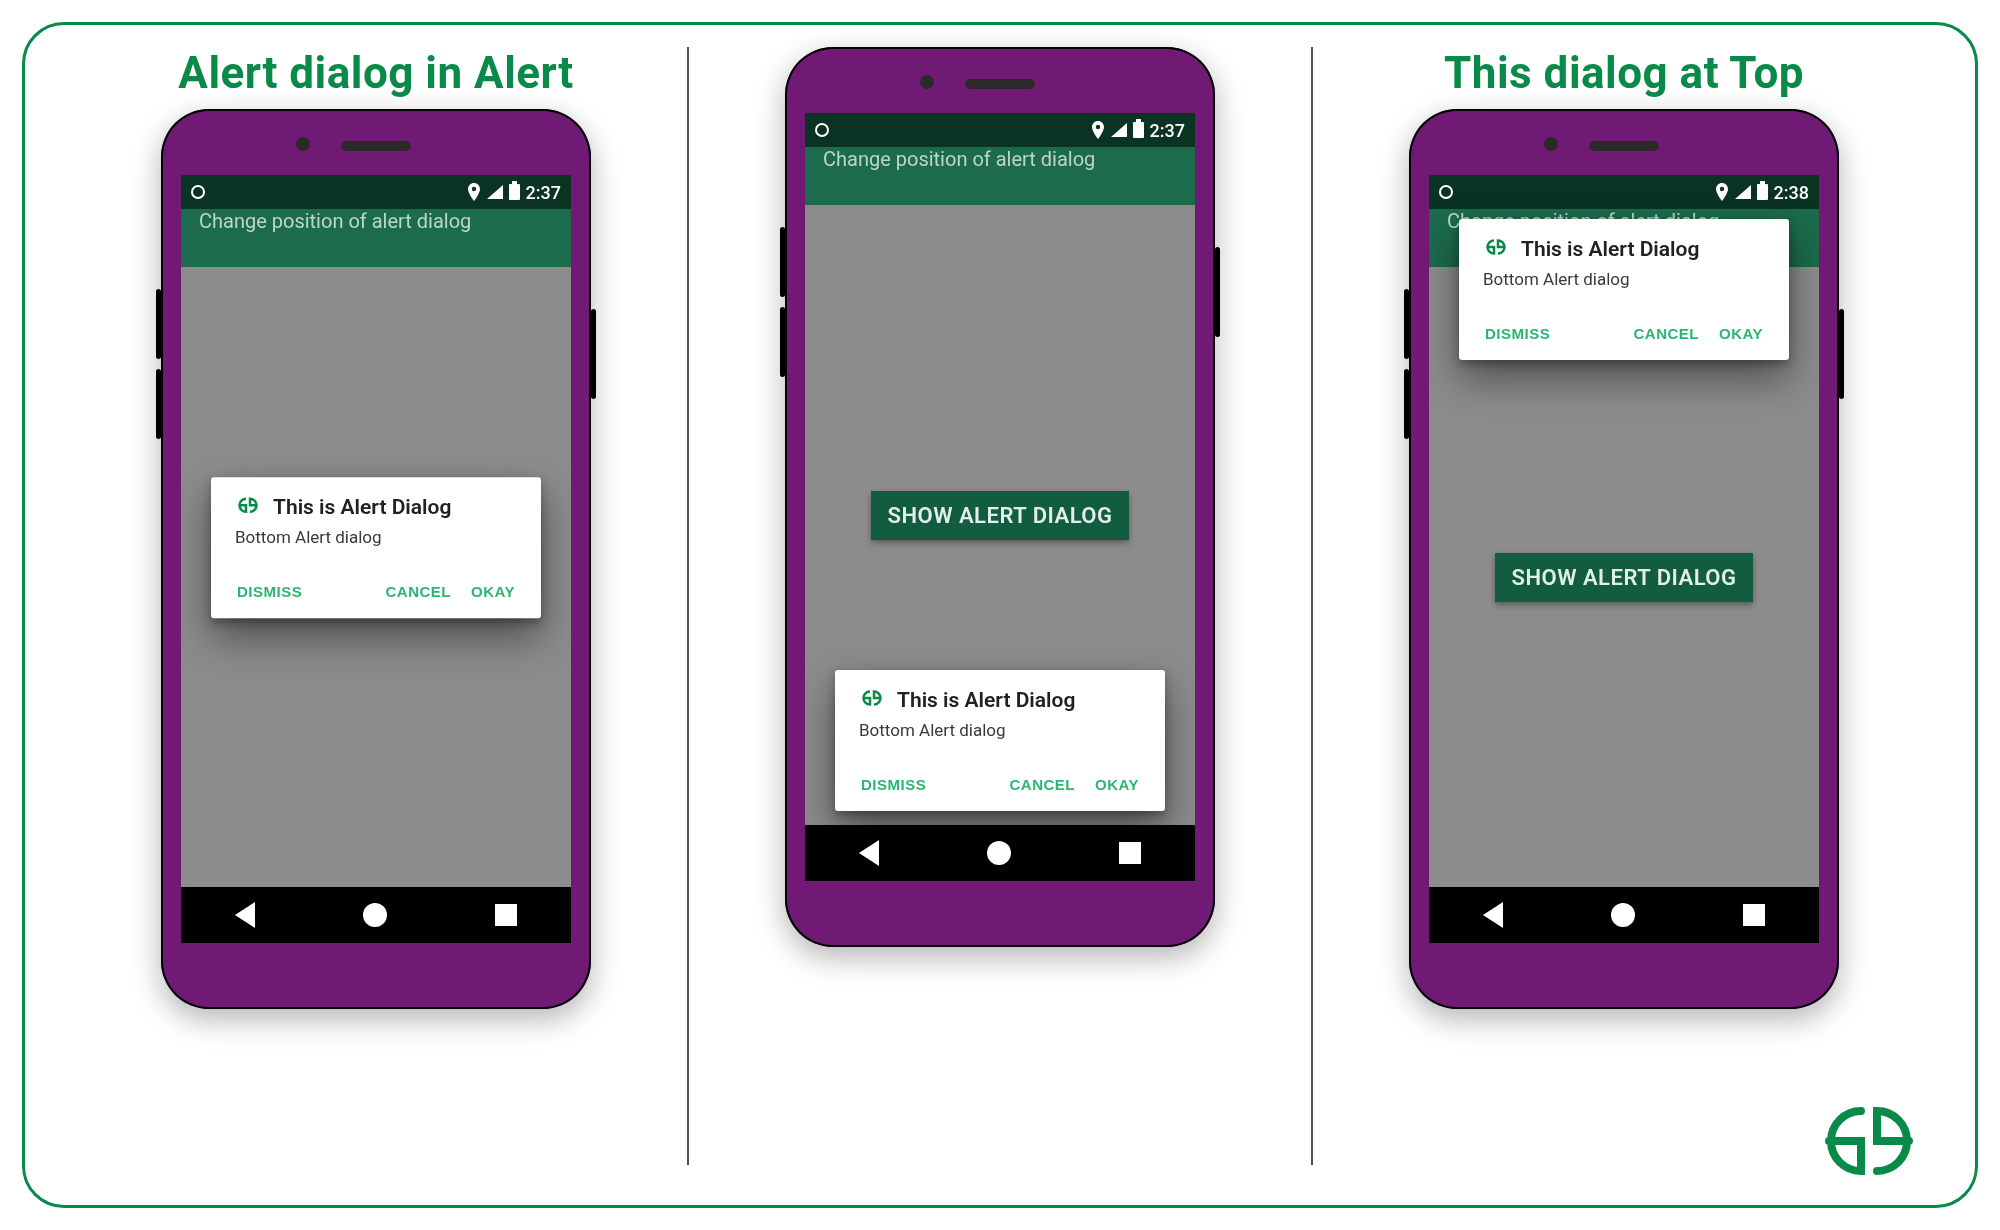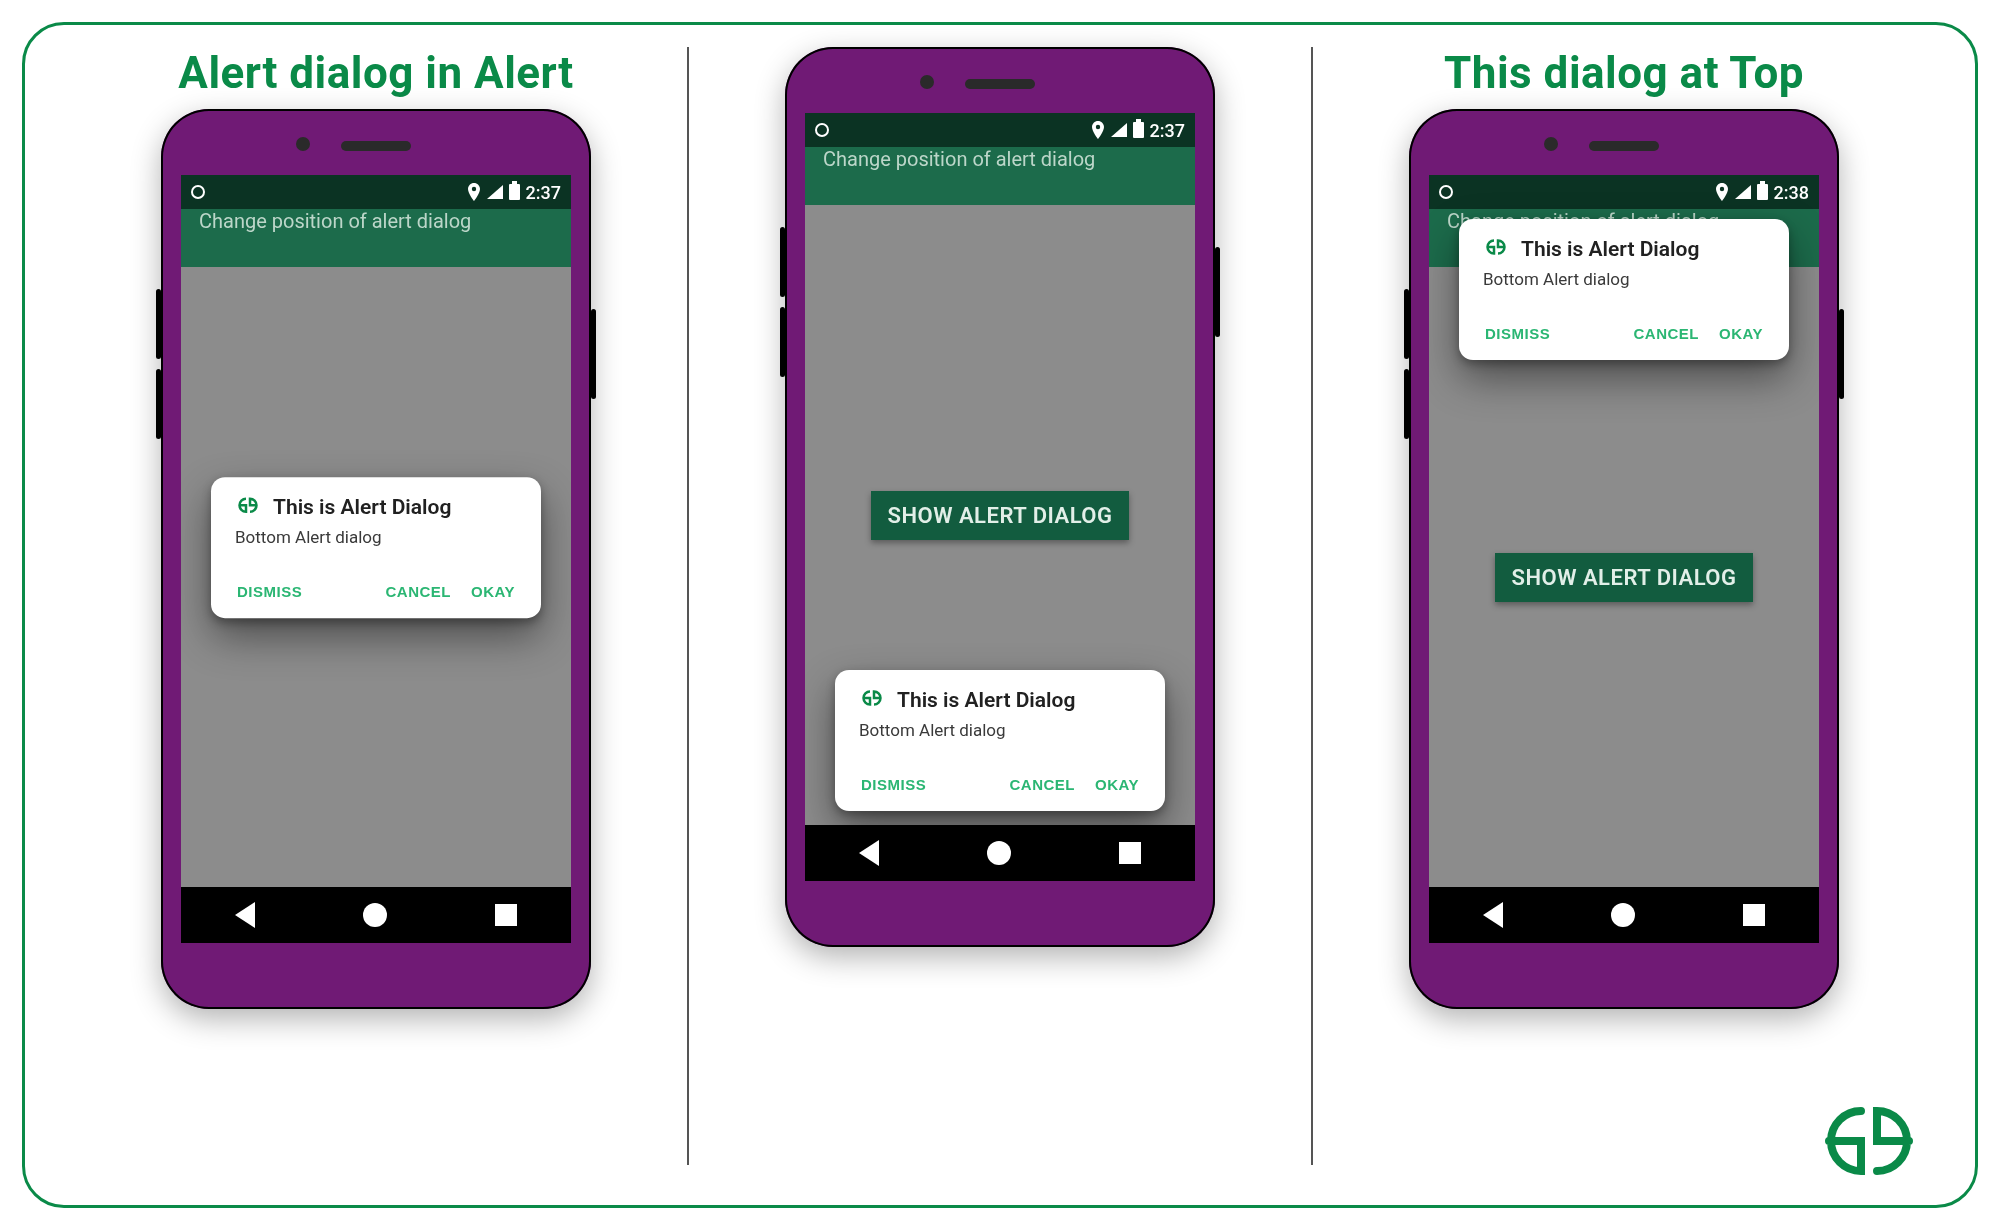--- a/index.html
+++ b/index.html
@@ -100,21 +100,21 @@
   .navbar{
     position:absolute;left:0;right:0;bottom:0;height:56px;background:var(--nav-black);
     display:flex;align-items:center;justify-content:space-around;
   }
   .nav-tri{width:0;height:0;border-style:solid;border-width:13px 20px 13px 0;border-color:transparent #fff transparent transparent;}
   .nav-circ{width:24px;height:24px;border-radius:50%;background:#fff;}
   .nav-sq{width:22px;height:22px;background:#fff;}
   
   .dialog{
     position:absolute;left:30px;right:30px;
-    background:#fff;border-radius:14px;
+    background:#fff;border-radius:3px;
     box-shadow:0 18px 40px rgba(0,0,0,.45),0 4px 10px rgba(0,0,0,.3);
     padding:18px 22px 10px;
   }
   .dialog.pos-center{top:50%;transform:translateY(-58%);}
   .dialog.pos-bottom{bottom:70px;}
   .dialog.pos-top{top:44px;}
   .dlg-header{display:flex;align-items:center;gap:10px;margin-bottom:8px;}
   .dlg-title{font-size:21px;font-weight:600;color:var(--text);}
   .dlg-msg{font-size:17px;color:#3a3a3a;margin:6px 0 28px 2px;}
   .dlg-actions{display:flex;gap:12px;align-items:center;}

